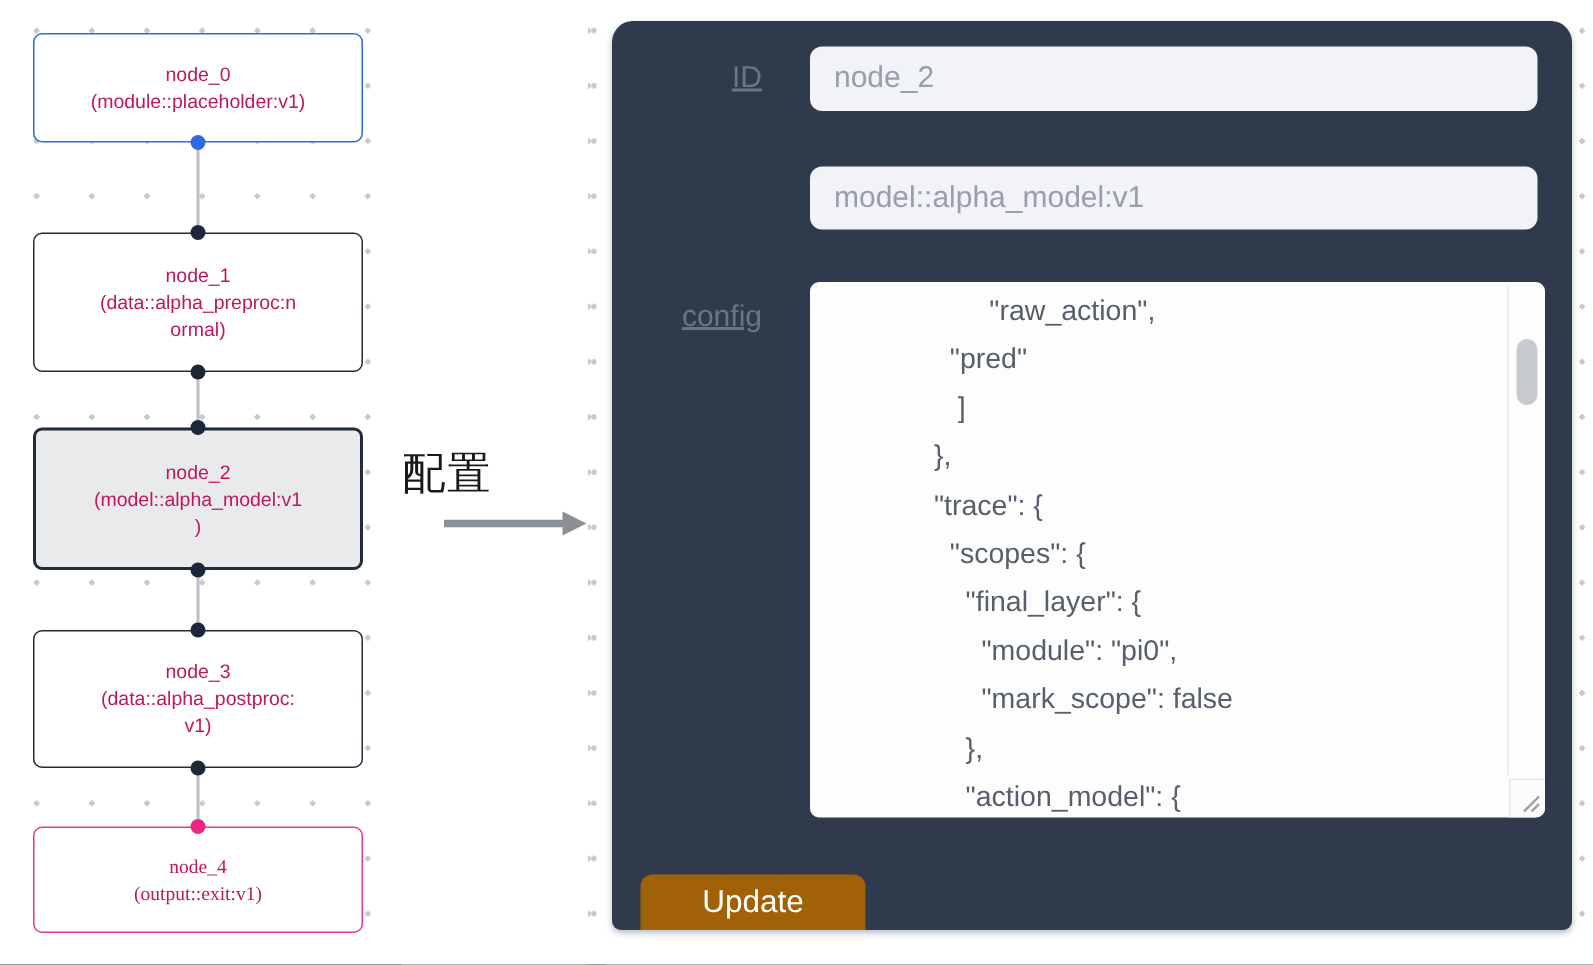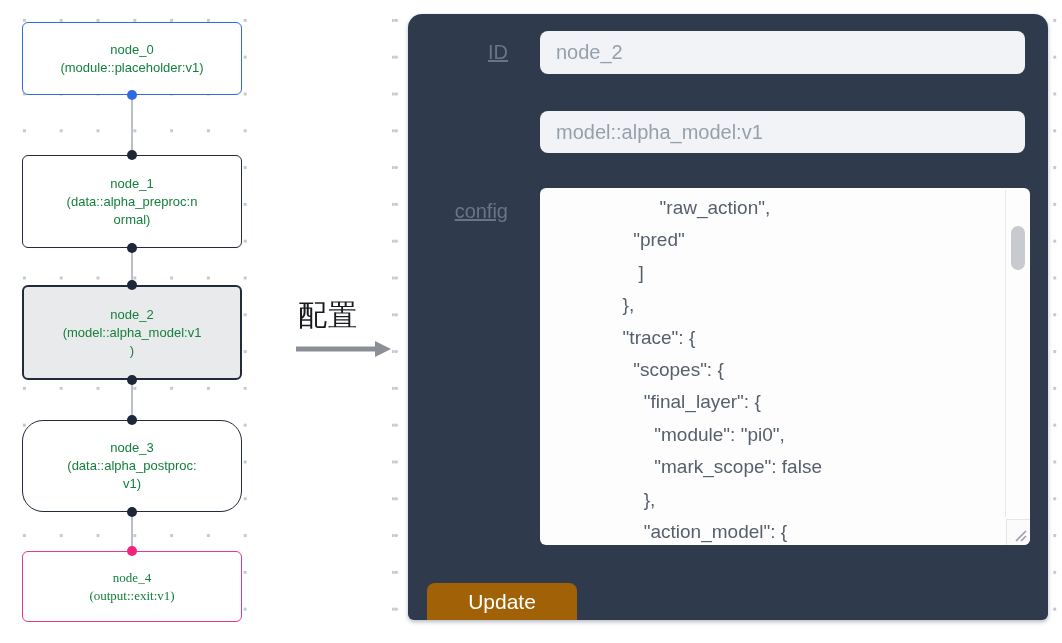--- a/index.html
+++ b/index.html
@@ -22,41 +22,41 @@
     position:absolute; left:393px; top:0; width:6px; height:643px; z-index:0;
     background-image:radial-gradient(circle,#c6cad0 1.7px,rgba(255,255,255,0) 1.9px);
     background-size:6px 36.8px; background-position:center 2px;
   }
 
   
   .flow-node {
     position:absolute; left:22px; width:220px; z-index:2;
     background:#fff; border:1.6px solid #222b3a; border-radius:6px;
     display:flex; flex-direction:column; justify-content:center; align-items:center;
-    font-size:13px; line-height:18px; color:#15803d; text-align:center;
+    font-size:13px; line-height:18px; color:#be185d; text-align:center;
   }
   .flow-node span { display:block; white-space:nowrap; }
   .n0 { top:22px;  height:73px; border-color:#2e6ae1; }
   .n1 { top:155px; height:93px; }
   .n2 { top:285px; height:95px; background:#e9eaec; border-width:2.4px; }
-  .n3 { top:420px; height:92px;border-radius:21px; }
+  .n3 { top:420px; height:92px; }
   .n4 { top:551px; height:71px; border-color:#e8368f;font-family:Liberation Serif, serif; }
 
   .edge { position:absolute; left:131px; width:1.5px; background:#bbc0c7; z-index:1; }
   .e0 { top:95px;  height:60px; }
   .e1 { top:248px; height:37px; }
   .e2 { top:380px; height:40px; }
   .e3 { top:512px; height:39px; }
 
   .port { position:absolute; width:10px; height:10px; border-radius:50%; z-index:3; background:#1e2737; }
   .port.blue { background:#2e6ae1; } .port.pink { background:#f0247e; }
 
   
   .annotation { position:absolute; left:268px; top:296px; width:124px; z-index:3; }
-  .annotation .zh { font-size:29px; color:#17191d; letter-spacing:1px; margin-left:30px; }
+  .annotation .zh { font-size:29px; color:#17191d; letter-spacing:1px; }
   .annotation svg { display:block; margin:4px 0 0 28px; }
 
   
   .panel {
     position:absolute; left:408px; top:14px; width:640px; height:606px; z-index:2;
     background:#2f3b4d; border-radius:14px 14px 6px 6px; overflow:hidden;
     box-shadow:0 2px 4px rgba(120,130,150,.55);
   }
   .panel .lbl { position:absolute; left:0; width:100px; text-align:right; color:#6a7484; font-size:20px;text-decoration:underline; }
   .lbl-id     { top:17px;  height:43px; line-height:43px; }

